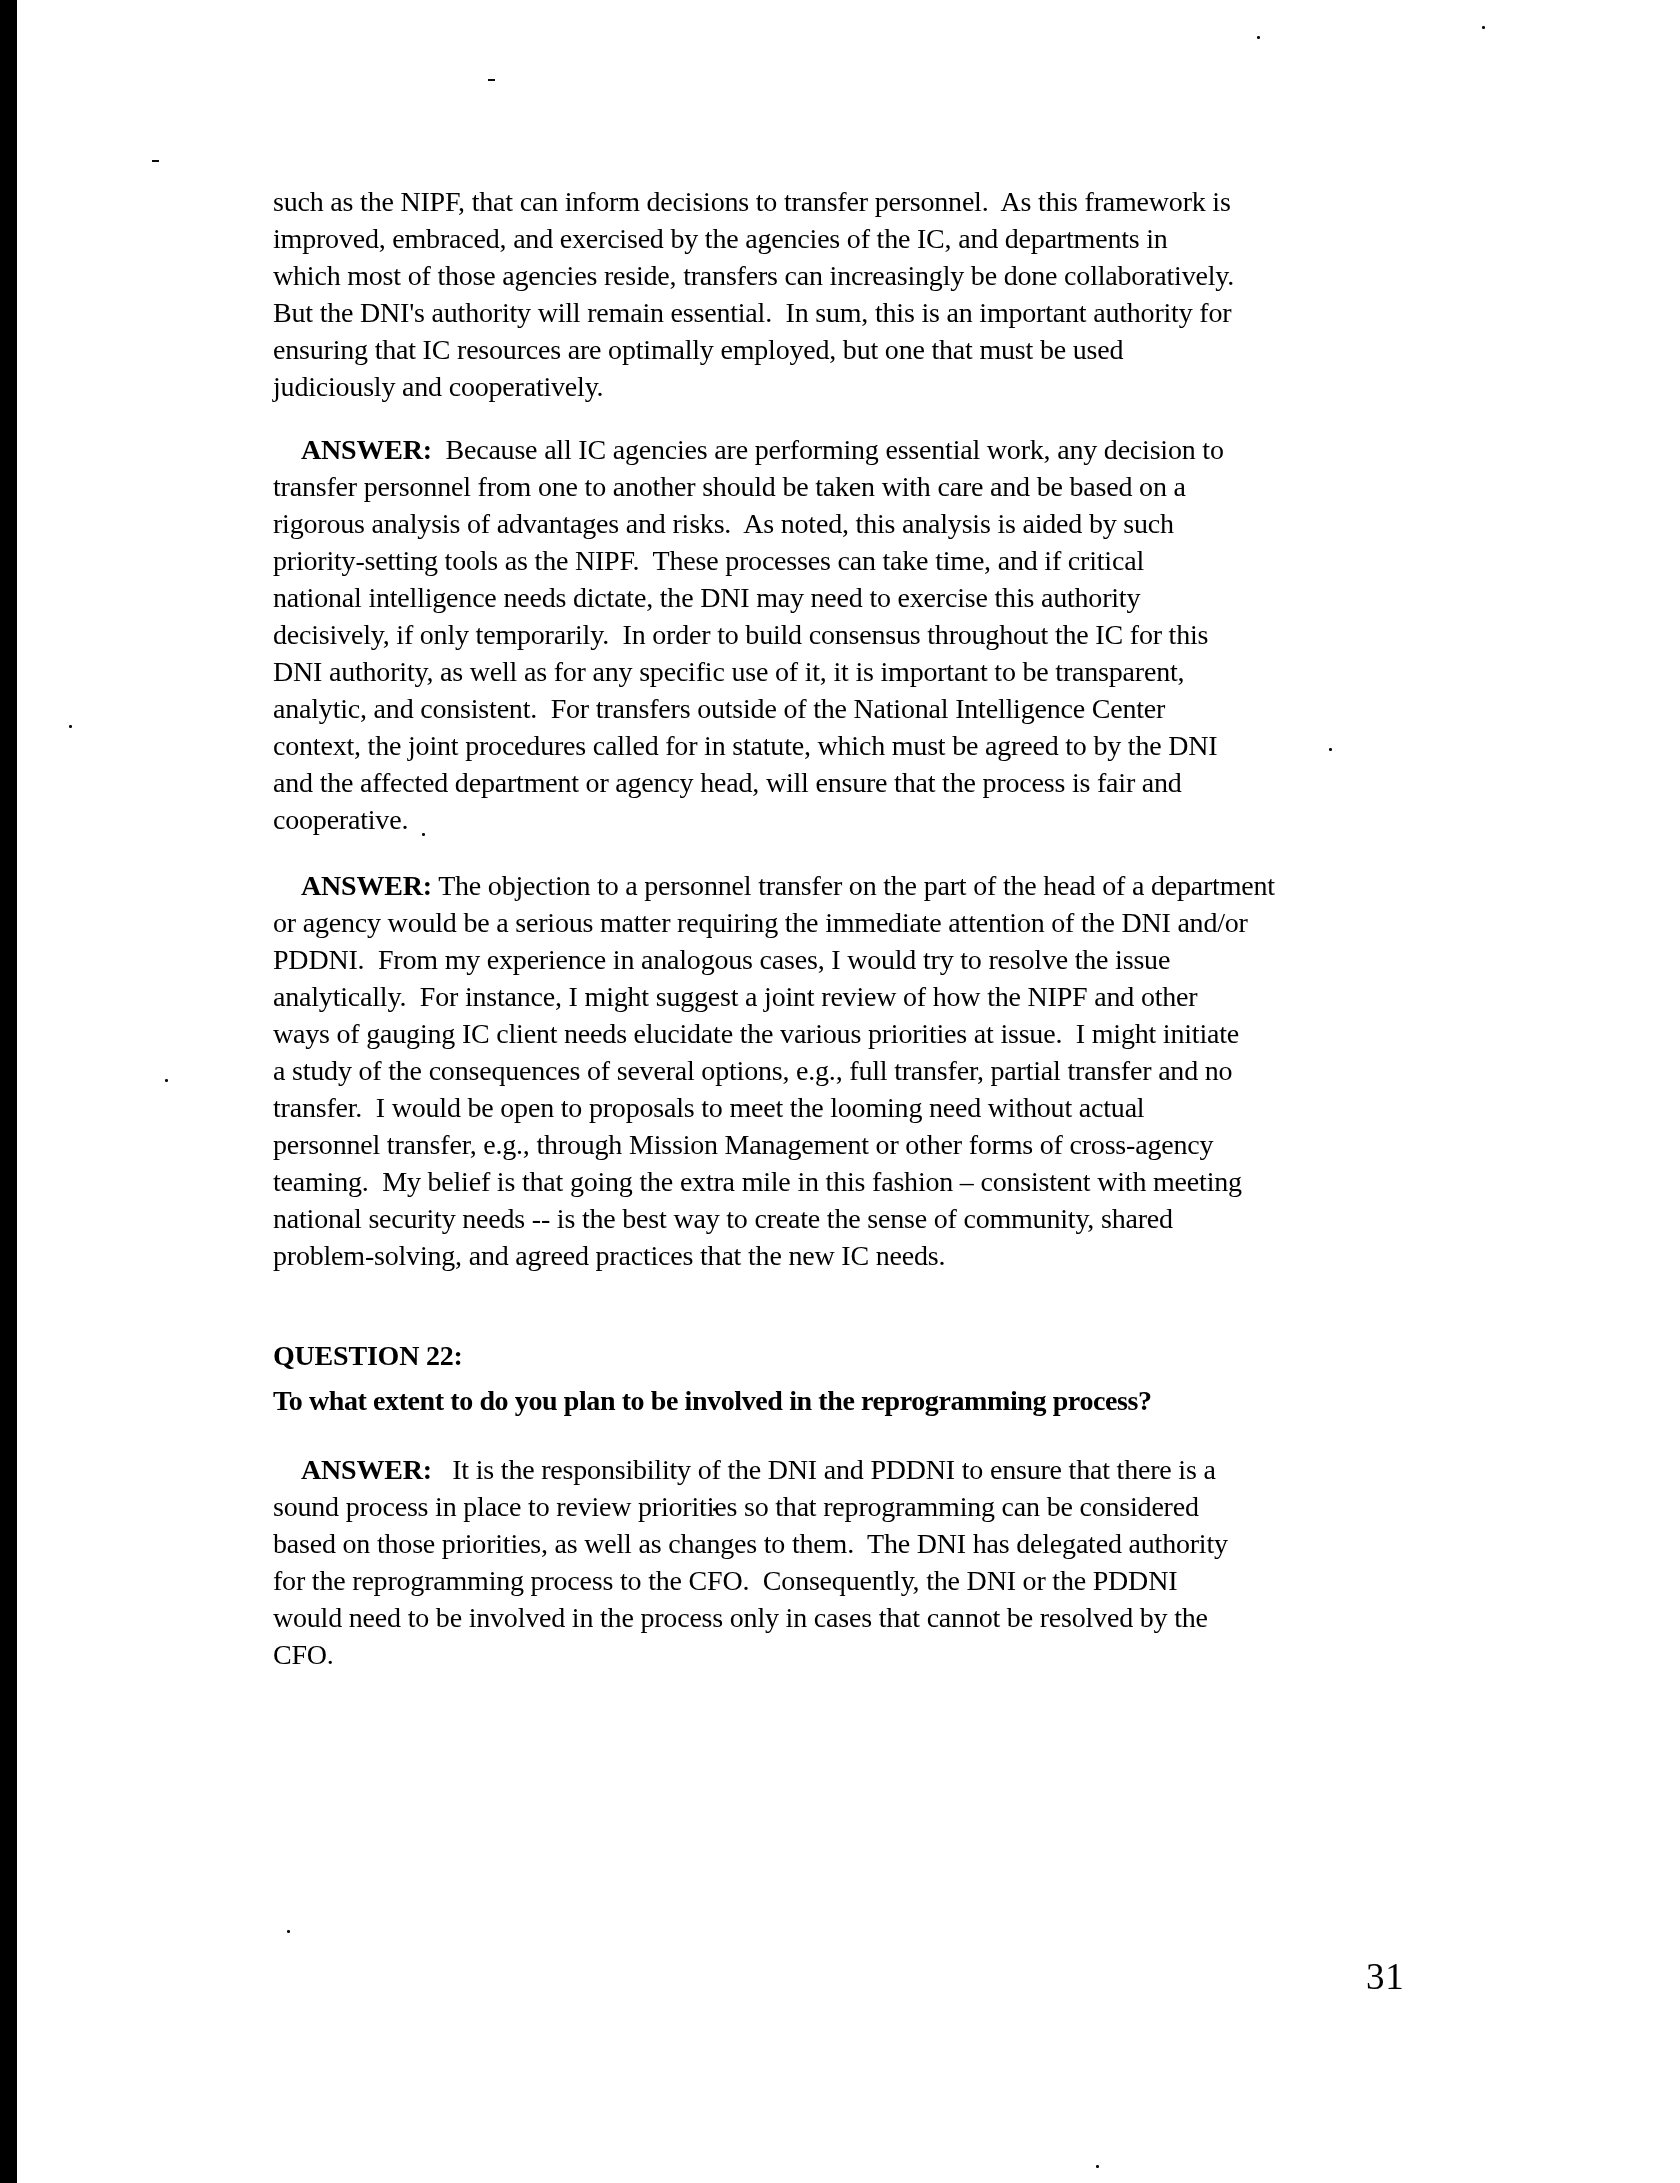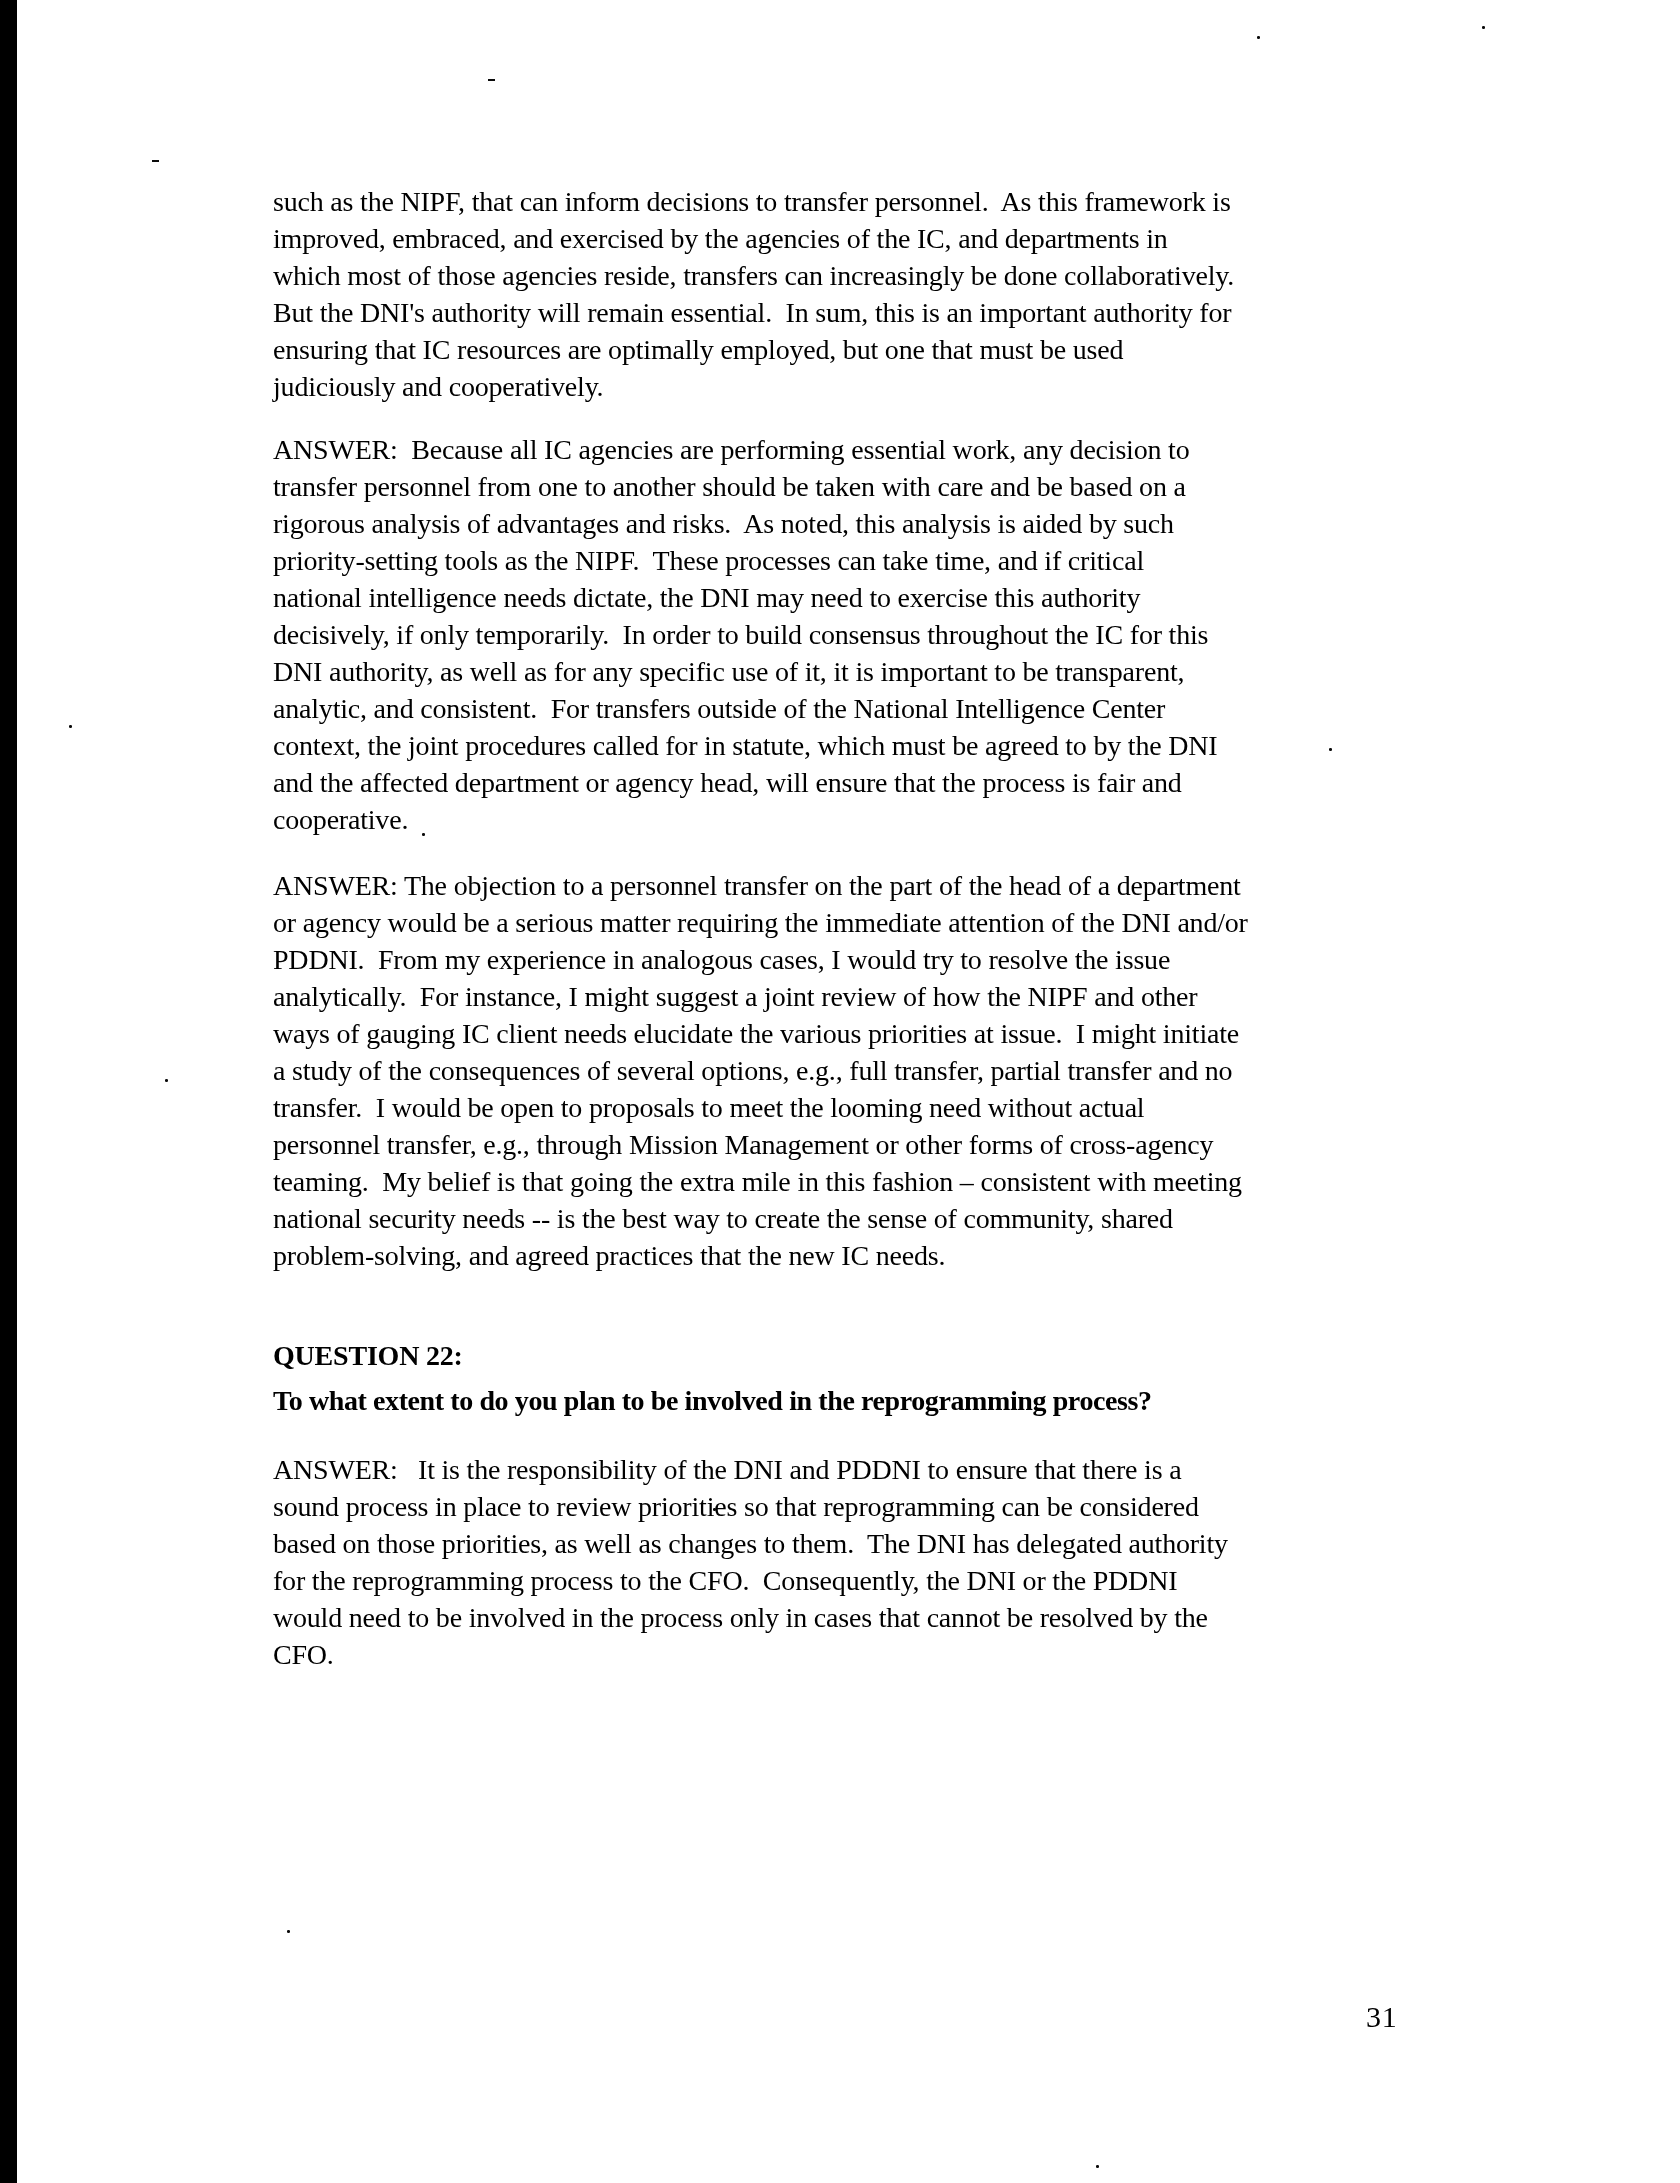--- a/index.html
+++ b/index.html
@@ -25,21 +25,21 @@
     width: 1195px;
     font-size: 28px;
     line-height: 37px;
     letter-spacing: -0.2px;
   }
   .para {
     margin: 0 0 29px 0;
     white-space: pre-wrap;
   }
   .para.intro { margin-bottom: 26.4px; }
-  .answer-label { font-weight: normal; }
+  .answer-label { font-weight: bold; margin-left: 28px; }
   .list-item {
     font-weight: bold;
     padding-left: 55px;
     text-indent: -55px;
     margin: 0 0 30px 0;
     white-space: pre-wrap;
     letter-spacing: -0.4px;
   }
   .list-letter {
     display: inline-block;
@@ -53,22 +53,22 @@
   }
   .q22-question {
     font-weight: bold;
     margin: 0 0 32px 0;
     white-space: pre-wrap;
     letter-spacing: -0.4px;
   }
   .page-number {
     position: absolute;
     left: 1366px;
-    top: 2000px;
-    font-size: 30px;
+    top: 1955px;
+    font-size: 37px;
     letter-spacing: 0.7px;
   }
   .speck {
     position: absolute;
     background: #0a0a0a;
     border-radius: 50%;
     width: 2.6px; height: 2.6px;
   }
   .tick {
     position: absolute;

